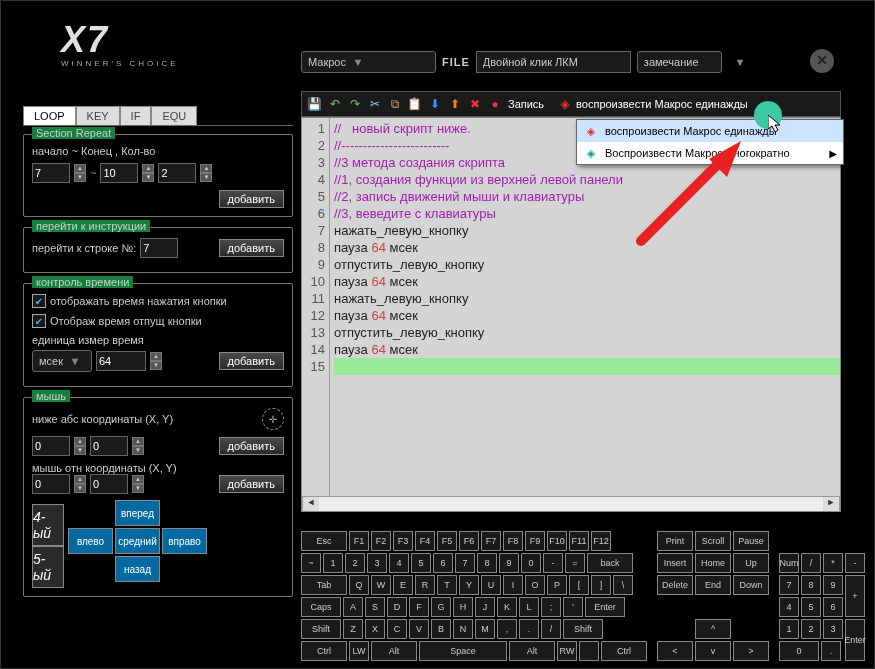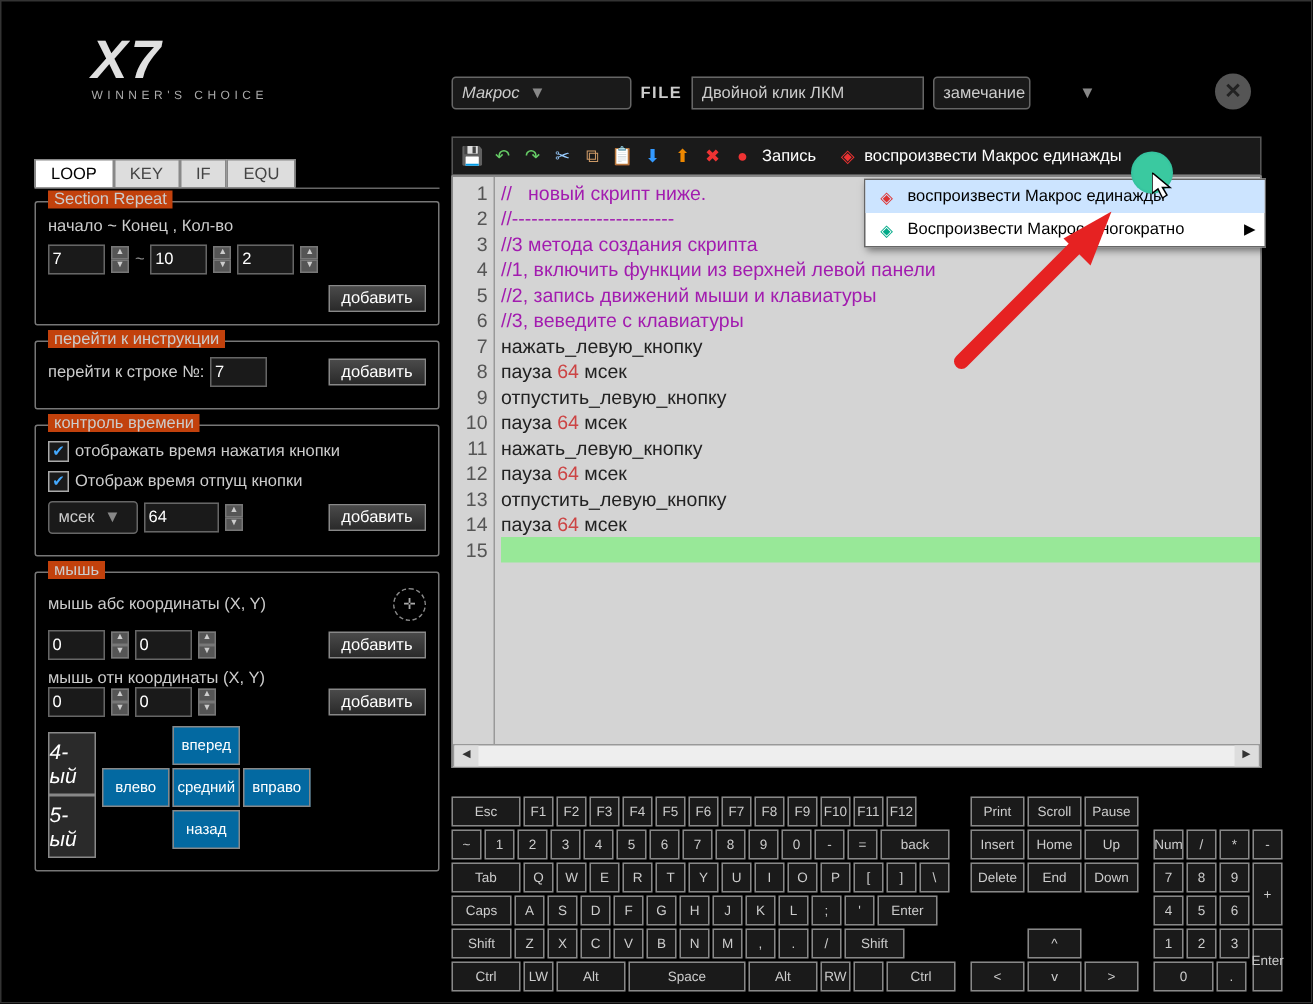--- a/index.html
+++ b/index.html
@@ -15,21 +15,21 @@
 .dd-arrow { width: 16px; height: 16px; margin-left: 4px; display: inline-flex; align-items: center; justify-content: center; color: #888; }
 .file-label { color: #ccc; font-size: 11px; font-weight: bold; letter-spacing: 1px; }
 .file-input { background: #1a1a1a; border: 1px solid #666; height: 22px; width: 155px; color: #ccc; font-size: 11px; padding: 0 6px; }
 
 .left-panel { position: absolute; top: 105px; left: 22px; width: 270px; }
 .tabs { display: flex; border-bottom: 1px solid #666; margin-bottom: 8px; }
 .tab { padding: 3px 10px; font-size: 11px; color: #000; background: #fff; border: 1px solid #888; border-bottom: none; cursor: pointer; }
 .tab.inactive { background: #ddd; color: #444; }
 
 .fieldset { border: 1px solid #777; border-radius: 2px; padding: 10px 8px 8px 8px; margin-bottom: 10px; position: relative; }
-.fieldset-label { position: absolute; top: -8px; left: 8px; background: #c2410c; color: #ccc; font-size: 11px; padding: 0 4px; }
+.fieldset-label { position: absolute; top: -8px; left: 8px; background: #15803d; color: #ccc; font-size: 11px; padding: 0 4px; }
 .row { display: flex; align-items: center; gap: 4px; margin-bottom: 6px; }
 .row-label { color: #ccc; font-size: 11px; }
 .spin { background: #1a1a1a; border: 1px solid #666; color: #fff; font-size: 11px; width: 38px; height: 20px; padding: 0 2px; }
 .spinbtns { display: inline-flex; flex-direction: column; }
 .spinbtn { width: 12px; height: 9px; background: #555; border: 1px solid #777; font-size: 6px; color: #ccc; text-align: center; line-height: 7px; cursor: pointer; }
 .btn { background: linear-gradient(180deg,#4a4a4a,#2a2a2a); border: 1px solid #888; color: #fff; font-size: 11px; padding: 2px 8px; cursor: pointer; }
 .checkbox { width: 14px; height: 14px; background: #1a1a1a; border: 1px solid #aaa; display: inline-flex; align-items: center; justify-content: center; color: #4af; font-size: 10px; }
 .small-sep { color: #888; font-size: 11px; }
 
 .mouse-grid { display: grid; grid-template-columns: 45px 45px 45px; gap: 2px; margin-top: 6px; margin-left: 36px;}
@@ -63,45 +63,45 @@
 .ctx-arrow { margin-left: auto; font-size: 10px; }
 
 .cursor-overlay { position: absolute; top: 100px; left: 753px; z-index: 60; pointer-events: none; }
 .cursor-circle { width: 28px; height: 28px; background: radial-gradient(circle,#3ac9a0 60%,#2a9 100%); border-radius: 50%; }
 .cursor-arrow-ptr { position: absolute; top: 14px; left: 14px; font-size: 16px; color: #000; }
 .red-arrow { position: absolute; top: 140px; left: 630px; z-index: 55; pointer-events: none; }
 
 .keyboard { position: absolute; top: 530px; left: 300px; width: 555px; }
 .kb-row { display: flex; gap: 2px; margin-bottom: 2px; }
 .key { background: #1a1a1a; border: 1px solid #888; color: #ccc; font-size: 9px; height: 20px; display: flex; align-items: center; justify-content: center; cursor: pointer; }
-.kw1 { width: 20px; } .kw15 { width: 46px; } .kw2 { width: 40px; } .kw4 { width: 78px; } .kw5{width:36px;}
+.kw1 { width: 20px; } .kw15 { width: 46px; } .kw2 { width: 40px; } .kw4 { width: 88px; } .kw5{width:36px;}
 .kb-group { display: flex; gap: 2px; }
 .kb-section { display: flex; gap: 10px; }
 .numpad-enter { height: 42px; }
 .target-icon { width: 22px; height: 22px; border: 1px dashed #888; border-radius: 50%; display: inline-flex; align-items: center; justify-content: center; color: #aaa; font-size: 10px; }
 </style>
 </head>
 <body>
 <div class="main-frame">
 
 <div class="logo-area">
   <div class="logo-text">X7</div>
   <div class="logo-sub">WINNER'S CHOICE</div>
 </div>
 
 <div class="close-btn">✕</div>
 
 <div class="top-row">
-  <div class="dropdown" style="width:120px;font-style:italic;">
+  <div class="dropdown" style="width:135px;">
     <span>Макрос</span>
     <span class="dd-arrow">▼</span>
   </div>
   <span class="file-label">FILE</span>
   <input class="file-input" value="Двойной клик ЛКМ" style="">
-  <div class="dropdown" style="width:65px;gap:32px;">
+  <div class="dropdown" style="width:85px;gap:32px;">
     <span>замечание</span>
     <span class="dd-arrow">▼</span>
   </div>
 </div>
 
 <div class="left-panel">
   <div class="tabs">
     <div class="tab">LOOP</div>
     <div class="tab inactive">KEY</div>
     <div class="tab inactive">IF</div>
@@ -144,38 +144,39 @@
   <div class="fieldset">
     <div class="fieldset-label">контроль времени</div>
     <div class="row">
           <span class="checkbox">✔</span>
           <span class="row-label">отображать время нажатия кнопки</span>
         </div>
     <div class="row">
           <span class="checkbox">✔</span>
           <span class="row-label">Отображ время отпущ кнопки</span>
         </div>
+    <div class="row-label">единица измер  время</div>
     <div class="row" style="margin-top:4px;">
       <div class="dropdown" style="width:60px;">
             <span>мсек</span>
             <span class="dd-arrow">▼</span>
           </div>
       <input class="spin" style="width: 50px;" value="64">
       <span class="spinbtns">
             <span class="spinbtn">▲</span>
             <span class="spinbtn">▼</span>
           </span>
       <button class="btn" style="margin-left:auto;">добавить</button>
     </div>
   </div>
 
   <div class="fieldset" style="position:relative; padding-bottom:12px;">
     <div class="fieldset-label">мышь</div>
     <div class="row">
-      <span class="row-label">мышь абс координаты (X, Y)</span>
+      <span class="row-label">ниже абс координаты (X, Y)</span>
       <span style="margin-left:auto;" class="target-icon">✛</span>
     </div>
     <div class="row">
       <input class="spin" value="0" style="">
       <span class="spinbtns">
             <span class="spinbtn">▲</span>
             <span class="spinbtn">▼</span>
           </span>
       <input class="spin" value="0" style="">
       <span class="spinbtns">
@@ -248,21 +249,21 @@
           <div>11</div>
           <div>12</div>
           <div>13</div>
           <div>14</div>
           <div>15</div>
         </div>
     <div class="code-body" id="codebody">
           <div class="code-line"><span class="comment">//   новый скрипт ниже.</span></div>
           <div class="code-line"><span class="comment">//-------------------------</span></div>
           <div class="code-line"><span class="comment">//3 метода создания скрипта</span></div>
-          <div class="code-line"><span class="comment">//1, включить функции из верхней левой панели</span></div>
+          <div class="code-line"><span class="comment">//1, создания функции из верхней левой панели</span></div>
           <div class="code-line"><span class="comment">//2, запись движений мыши и клавиатуры</span></div>
           <div class="code-line"><span class="comment">//3, веведите с клавиатуры</span></div>
           <div class="code-line"><span class="plain">нажать_левую_кнопку</span></div>
           <div class="code-line"><span class="plain">пауза </span><span class="number">64</span><span class="plain"> мсек</span></div>
           <div class="code-line"><span class="plain">отпустить_левую_кнопку</span></div>
           <div class="code-line"><span class="plain">пауза </span><span class="number">64</span><span class="plain"> мсек</span></div>
           <div class="code-line"><span class="plain">нажать_левую_кнопку</span></div>
           <div class="code-line"><span class="plain">пауза </span><span class="number">64</span><span class="plain"> мсек</span></div>
           <div class="code-line"><span class="plain">отпустить_левую_кнопку</span></div>
           <div class="code-line"><span class="plain">пауза </span><span class="number">64</span><span class="plain"> мсек</span></div>

